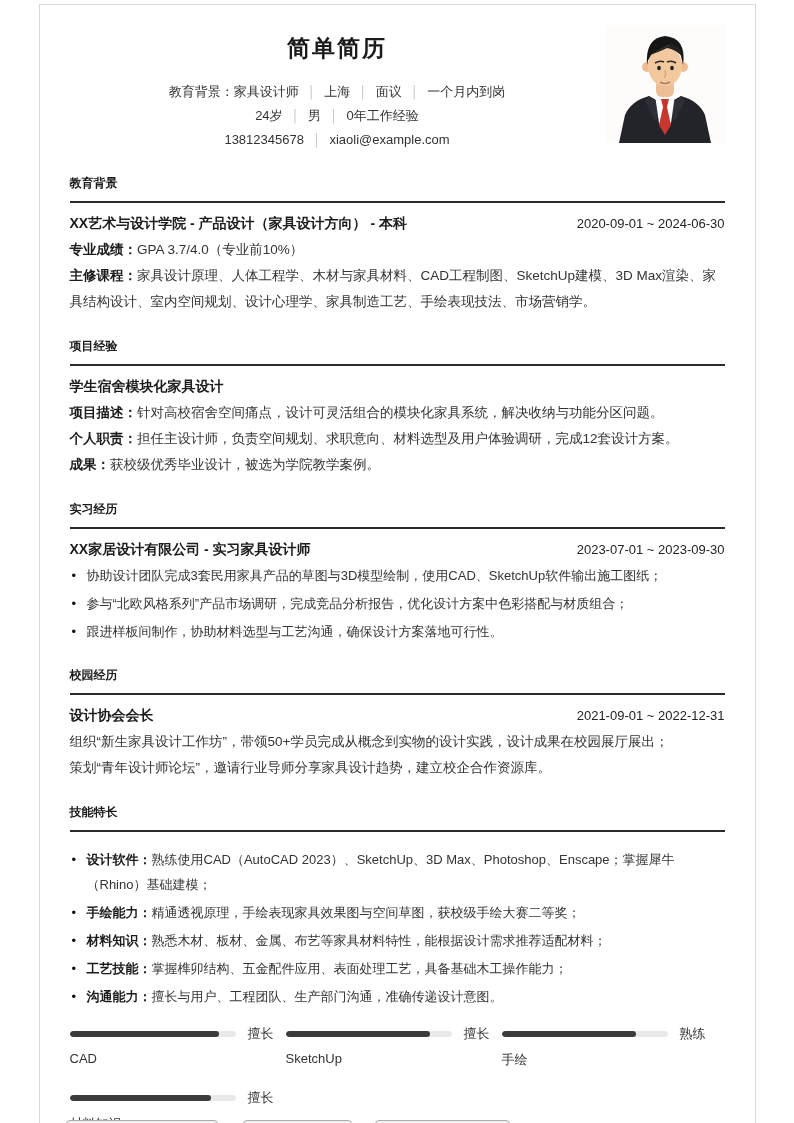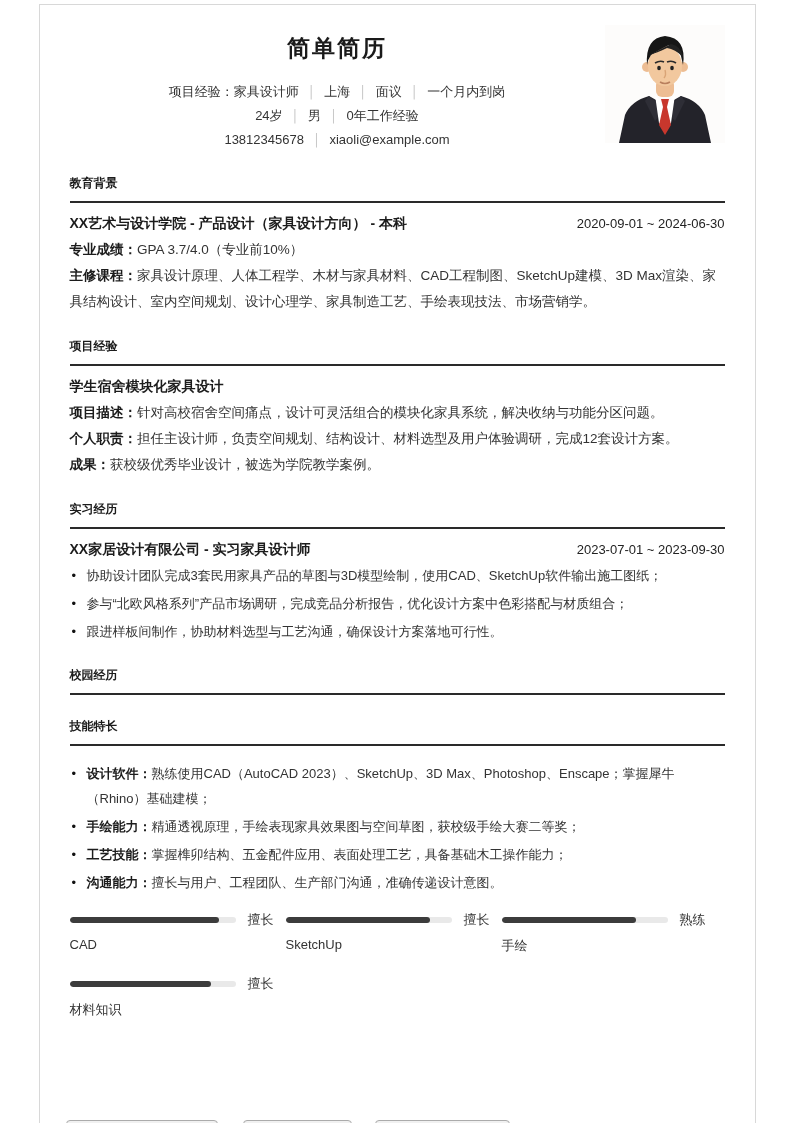--- a/index.html
+++ b/index.html
@@ -65,21 +65,21 @@
 </style>
 </head>
 <body>
 
 <div class="page">
 
   <div class="header">
     <div class="header-main">
       <h1 class="resume-title">简单简历</h1>
       <div class="info-line">
-        <span>项目经验：家具设计师</span><span class="sep">│</span><span>上海</span><span class="sep">│</span><span>面议</span><span class="sep">│</span><span>一个月内到岗</span>
+        <span>教育背景：家具设计师</span><span class="sep">│</span><span>上海</span><span class="sep">│</span><span>面议</span><span class="sep">│</span><span>一个月内到岗</span>
       </div>
       <div class="info-line">
         <span>24岁</span><span class="sep">│</span><span>男</span><span class="sep">│</span><span>0年工作经验</span>
       </div>
       <div class="info-line">
         <span>13812345678</span><span class="sep">│</span><span>xiaoli@example.com</span>
       </div>
     </div>
     <div class="photo">
       <svg viewBox="0 0 120 118">
@@ -126,21 +126,21 @@
     </div>
   </div>
 
   <div class="section">
     <h2 class="sec-title">项目经验</h2>
     <div class="sec-body">
       <div class="entry-head">
         <div class="entry-title">学生宿舍模块化家具设计</div>
       </div>
       <p class="kv"><span class="kv-label">项目描述：</span><span>针对高校宿舍空间痛点，设计可灵活组合的模块化家具系统，解决收纳与功能分区问题。</span></p>
-      <p class="kv"><span class="kv-label">个人职责：</span><span>担任主设计师，负责空间规划、结构设计、材料选型及用户体验调研，完成12套设计方案。</span></p>
+      <p class="kv"><span class="kv-label">个人职责：</span><span>担任主设计师，负责空间规划、求职意向、材料选型及用户体验调研，完成12套设计方案。</span></p>
       <p class="kv"><span class="kv-label">成果：</span><span>获校级优秀毕业设计，被选为学院教学案例。</span></p>
     </div>
   </div>
 
   <div class="section">
     <h2 class="sec-title">实习经历</h2>
     <div class="sec-body">
       <div class="entry-head">
         <div class="entry-title">XX家居设计有限公司 - 实习家具设计师</div>
         <div class="entry-date">2023-07-01 ~ 2023-09-30</div>
@@ -148,28 +148,37 @@
       <ul class="blist">
         <li>协助设计团队完成3套民用家具产品的草图与3D模型绘制，使用CAD、SketchUp软件输出施工图纸；</li>
         <li>参与“北欧风格系列”产品市场调研，完成竞品分析报告，优化设计方案中色彩搭配与材质组合；</li>
         <li>跟进样板间制作，协助材料选型与工艺沟通，确保设计方案落地可行性。</li>
       </ul>
     </div>
   </div>
 
   <div class="section">
     <h2 class="sec-title">校园经历</h2>
+    <div class="sec-body">
+      <div class="entry-head">
+        <div class="entry-title">设计协会会长</div>
+        <div class="entry-date">2021-09-01 ~ 2022-12-31</div>
+      </div>
+      <p class="plain-line">组织“新生家具设计工作坊”，带领50+学员完成从概念到实物的设计实践，设计成果在校园展厅展出；</p>
+      <p class="plain-line">策划“青年设计师论坛”，邀请行业导师分享家具设计趋势，建立校企合作资源库。</p>
+    </div>
   </div>
 
   <div class="section">
     <h2 class="sec-title">技能特长</h2>
     <div class="sec-body">
       <ul class="blist">
         <li><span class="kv-label">设计软件：</span><span>熟练使用CAD（AutoCAD 2023）、SketchUp、3D Max、Photoshop、Enscape；掌握犀牛（Rhino）基础建模；</span></li>
         <li><span class="kv-label">手绘能力：</span><span>精通透视原理，手绘表现家具效果图与空间草图，获校级手绘大赛二等奖；</span></li>
+        <li><span class="kv-label">材料知识：</span><span>熟悉木材、板材、金属、布艺等家具材料特性，能根据设计需求推荐适配材料；</span></li>
         <li><span class="kv-label">工艺技能：</span><span>掌握榫卯结构、五金配件应用、表面处理工艺，具备基础木工操作能力；</span></li>
         <li><span class="kv-label">沟通能力：</span><span>擅长与用户、工程团队、生产部门沟通，准确传递设计意图。</span></li>
       </ul>
       <div class="bars-grid">
         <div class="bar-item">
           <div class="bar-row">
             <div class="bar-track">
                 <div class="bar-fill" style="width: 90%;"></div>
               </div>
             <span class="bar-level">擅长</span>

